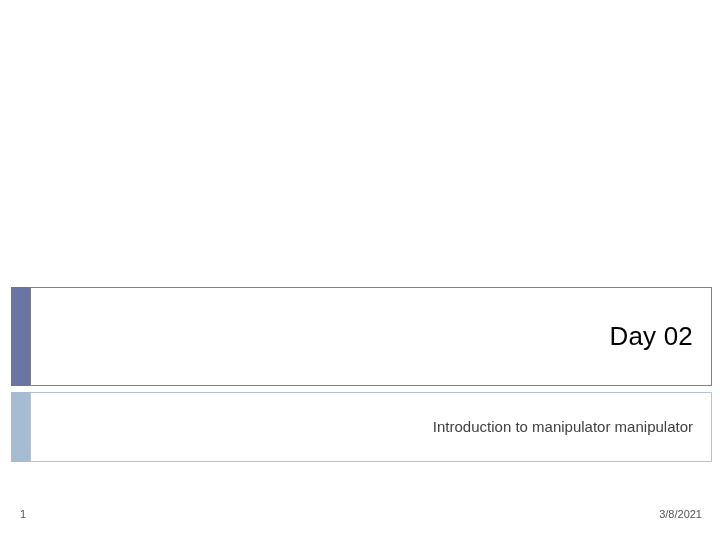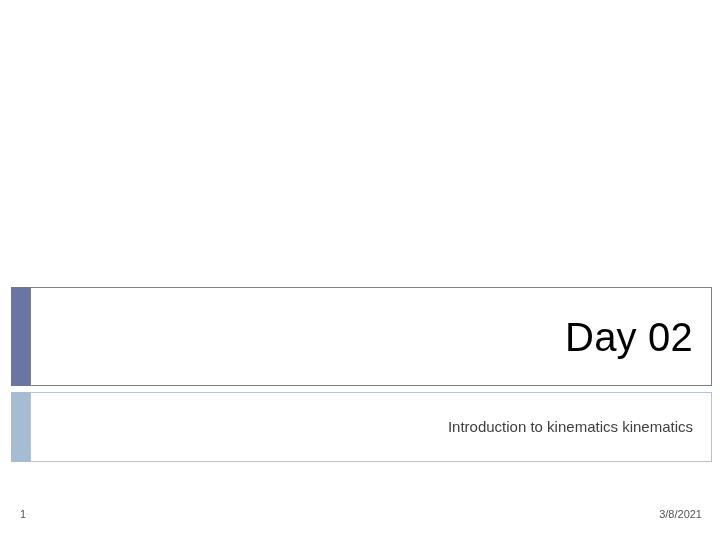--- a/index.html
+++ b/index.html
@@ -34,21 +34,21 @@
     width: 682px;
     height: 99px;
     box-sizing: border-box;
     border: 1px solid #7F7F87;
     background: #ffffff;
     display: flex;
     align-items: center;
     justify-content: flex-end;
   }
   .title-text {
-    font-size: 40px;
+    font-size: 26px;
     line-height: 1.05;
     color: #000000;
     text-align: right;
     padding-right: 18px;
     letter-spacing: 0.2px;
     white-space: nowrap;
   }
 
   
   .subtitle-accent-bar {
@@ -107,20 +107,20 @@
 
   <div class="title-accent-bar"></div>
 
   <div class="title-box">
     <div class="title-text">Day 02</div>
   </div>
 
   <div class="subtitle-accent-bar"></div>
 
   <div class="subtitle-box">
-    <div class="subtitle-text">Introduction to kinematics kinematics</div>
+    <div class="subtitle-text">Introduction to manipulator manipulator</div>
   </div>
 
   <div class="footer-page-number">1</div>
 
   <div class="footer-date">3/8/2021</div>
 
 </div>
 
 </body></html>

